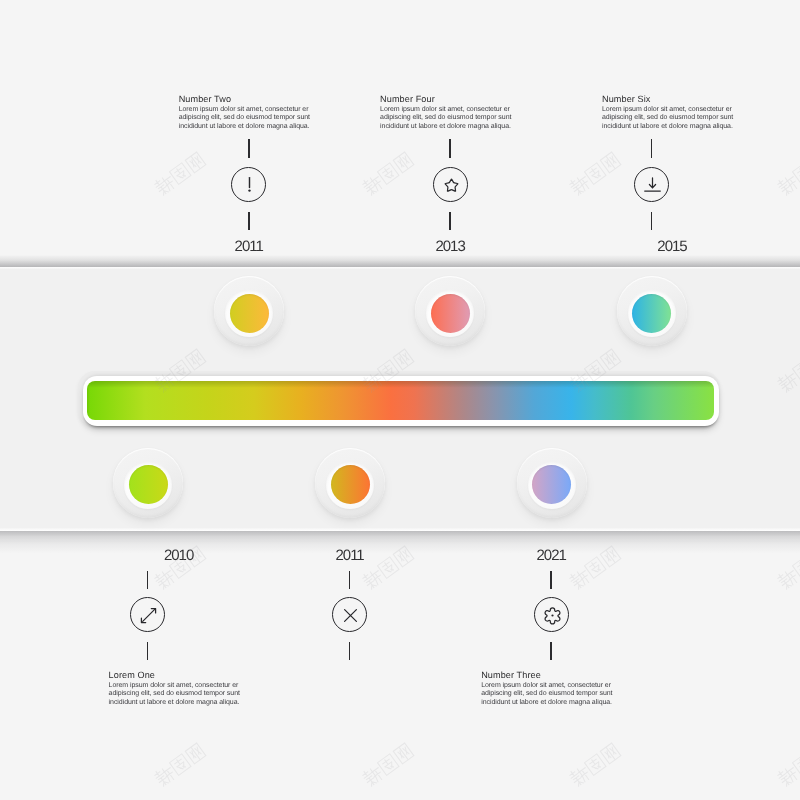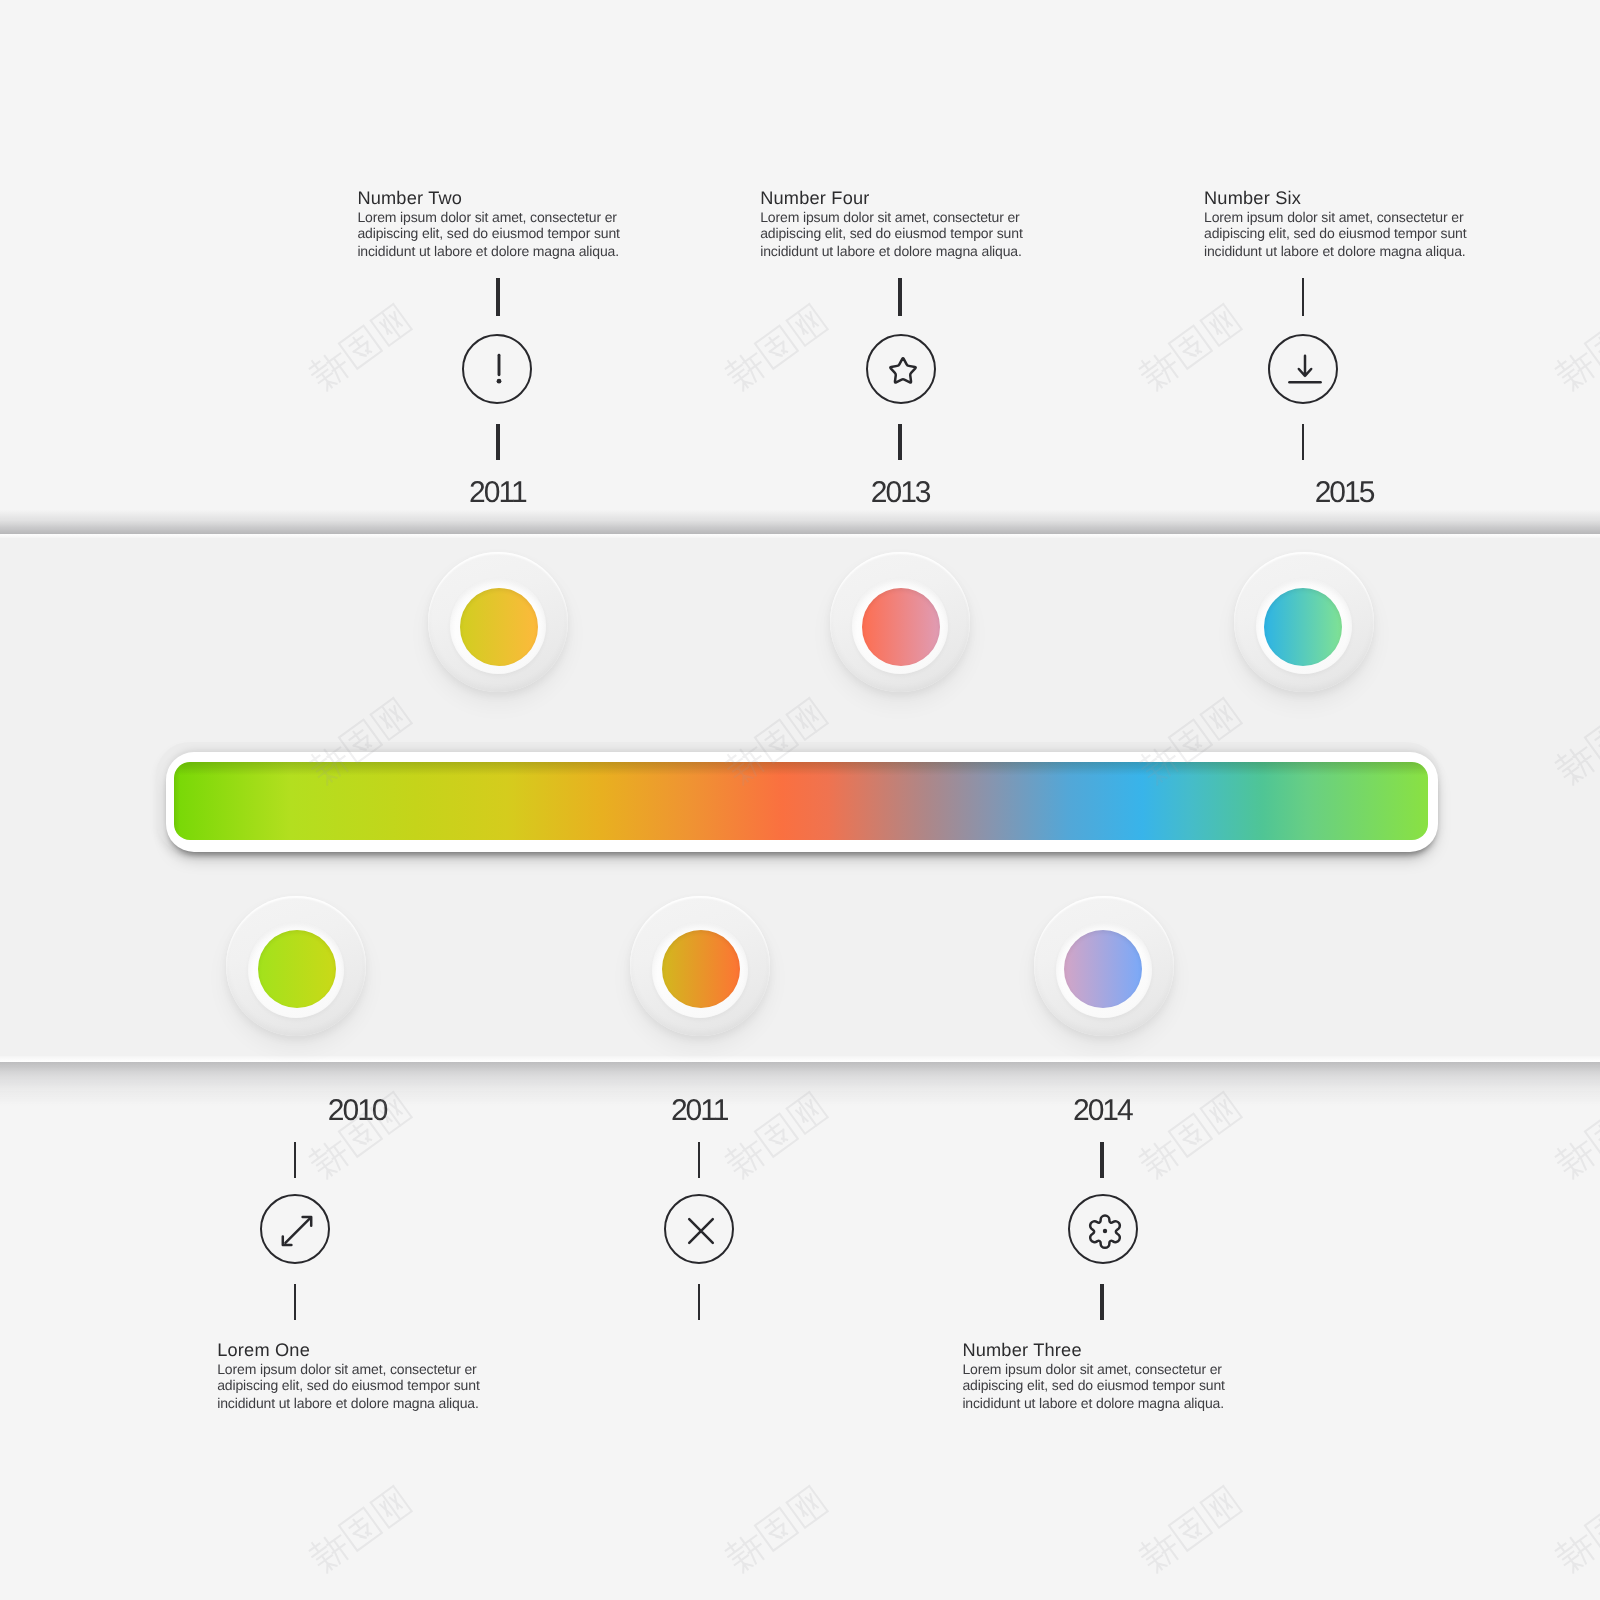--- a/index.html
+++ b/index.html
@@ -166,21 +166,21 @@
   </div>
   <div class="stem s4 top-stem-a"></div>
   <div class="icirc k4 top-mark">
       <svg width="35" height="35" viewBox="0 0 35 35">
         <path d="M17.86 11.46 L19.32 14.15 Q19.67 14.81 20.41 14.94 L23.42 15.5 Q24.16 15.64 23.64 16.18 L21.54 18.4 Q21.02 18.94 21.12 19.69 L21.52 22.72 Q21.61 23.46 20.94 23.14 L18.18 21.82 Q17.5 21.5 16.82 21.82 L14.06 23.14 Q13.39 23.46 13.48 22.72 L13.88 19.69 Q13.98 18.94 13.46 18.4 L11.36 16.18 Q10.84 15.64 11.58 15.5 L14.59 14.94 Q15.33 14.81 15.68 14.15 L17.14 11.46 Q17.5 10.8 17.86 11.46 Z" stroke="#28282c" stroke-width="1.25" fill="none" stroke-linecap="round" stroke-linejoin="round"></path>
       </svg>
     </div>
   <div class="stem s4 top-stem-b"></div>
   <div class="year c4 top-year">2013</div>
 
-  <div class="year c5 bottom-year">2014</div>
+  <div class="year c5 bottom-year">2021</div>
   <div class="stem s5 bottom-stem-a"></div>
   <div class="icirc k5 bottom-mark">
       <svg width="35" height="35" viewBox="0 0 35 35">
         <path d="M17.5 9.8 a2.2 2.2 0 0 1 2.2 2.2 v0.3 a1 1 0 0 0 1.5 0.9 l0.3-0.2 a2.2 2.2 0 1 1 2.2 3.8 l-0.3 0.2 a1 1 0 0 0 0 1.7 l0.3 0.2 a2.2 2.2 0 1 1-2.2 3.8 l-0.3-0.2 a1 1 0 0 0-1.5 0.9 v0.3 a2.2 2.2 0 0 1-4.4 0 v-0.3 a1 1 0 0 0-1.5-0.9 l-0.3 0.2 a2.2 2.2 0 1 1-2.2-3.8 l0.3-0.2 a1 1 0 0 0 0-1.7 l-0.3-0.2 a2.2 2.2 0 1 1 2.2-3.8 l0.3 0.2 a1 1 0 0 0 1.5-0.9 v-0.3 a2.2 2.2 0 0 1 2.2-2.2 z" stroke="#28282c" stroke-width="1.25" fill="none" stroke-linecap="round" stroke-linejoin="round"></path>
         <circle cx="17.5" cy="17.5" r="1.1" fill="#28282c"></circle>
       </svg>
     </div>
   <div class="stem s5 bottom-stem-b"></div>
   <div class="txt c5 bottom-txt">
     <p class="ttl">Number Three</p>

